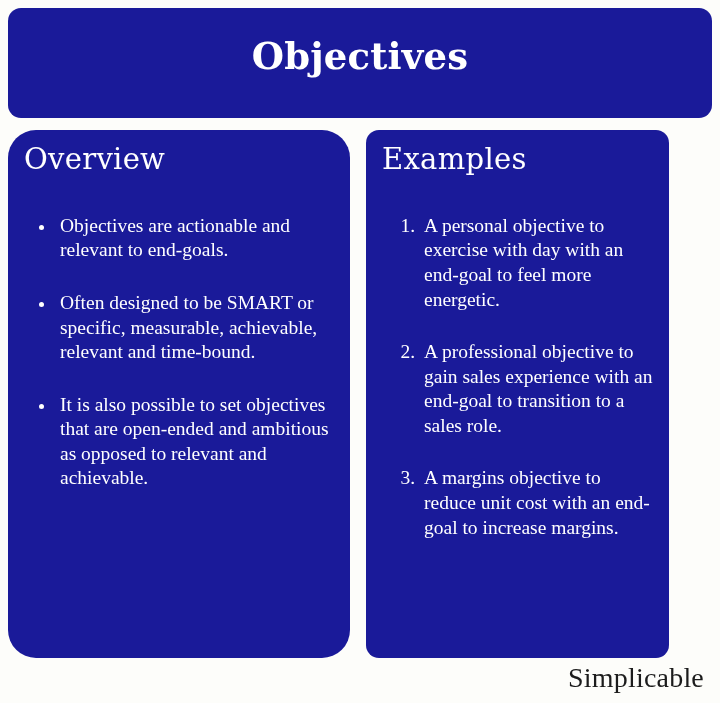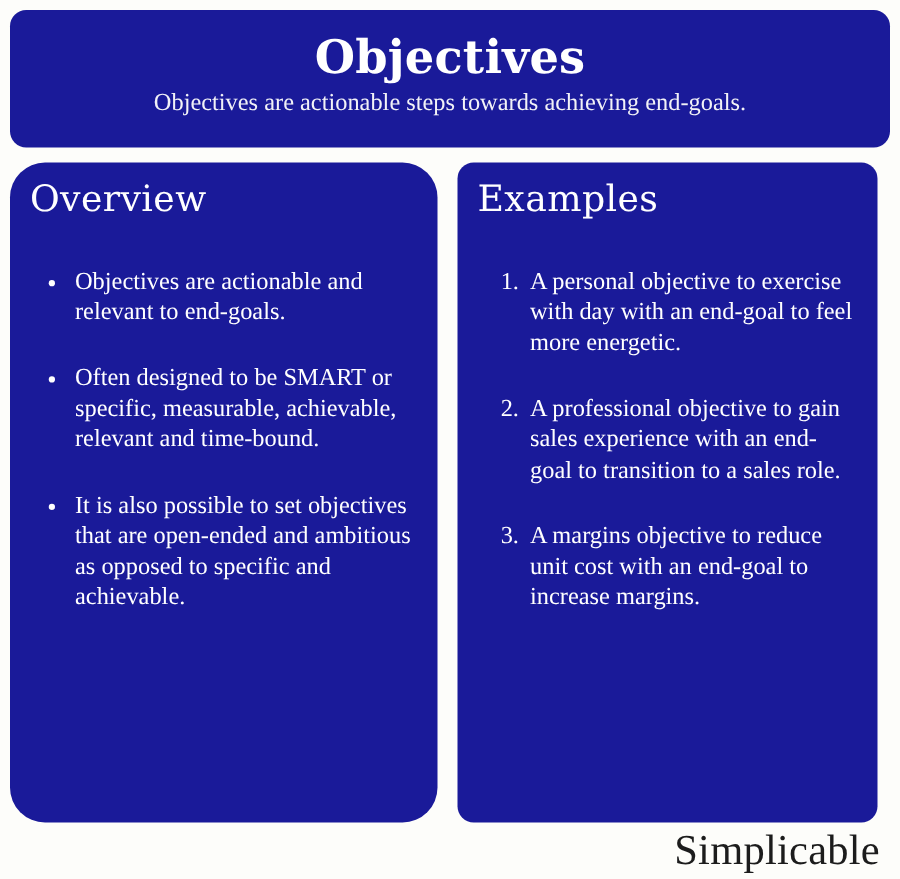--- a/index.html
+++ b/index.html
@@ -66,21 +66,21 @@
     flex: 0 0 auto;
   }
   .panel {
     background: #1a1a99;
     border-radius: 13px;
     box-sizing: border-box;
     padding: 14px 16px 16px 16px;
     overflow: hidden;
   }
   .panel-left  { width: 342px; border-radius: 28px; }
-  .panel-right { width: 336px; }
+  .panel-right { width: 303px; }
 
   .panel-heading {
     color: #ffffff;
     font-family: "DejaVu Serif", "Liberation Serif", serif;
     font-size: 29px;
     font-weight: 400;
     line-height: 1.1;
     margin: 0 0 38px 0;
     letter-spacing: 0.3px;
   }
@@ -110,43 +110,42 @@
   .footer {
     flex: 1 1 auto;
     display: flex;
     align-items: flex-start;
     justify-content: flex-end;
     padding: 6px 8px 0 0;
   }
   .brand {
     color: #1c1c1c;
     font-family: "Liberation Serif", "DejaVu Serif", serif;
-    font-size: 34px;
+    font-size: 28px;
     line-height: 1;
     letter-spacing: 0.2px;
   }
 </style>
 </head>
 <body>
 
 <div id="infographic">
 
   <div class="header-card">
     <h1 class="header-title">Objectives</h1>
-    <p class="header-subtitle">Objectives are actionable steps towards achieving end-goals.</p>
   </div>
 
   <div class="panels-row">
 
     <div class="panel panel-left">
       <h2 class="panel-heading">Overview</h2>
       <ul class="panel-list">
         <li>Objectives are actionable and relevant to end-goals.</li>
         <li>Often designed to be SMART or specific, measurable, achievable, relevant and time-bound.</li>
-        <li>It is also possible to set objectives that are open-ended and ambitious as opposed to specific and achievable.</li>
+        <li>It is also possible to set objectives that are open-ended and ambitious as opposed to relevant and achievable.</li>
       </ul>
     </div>
 
     <div class="panel panel-right">
       <h2 class="panel-heading">Examples</h2>
       <ol class="panel-list">
         <li>A personal objective to exercise with day with an end-goal to feel more energetic.</li>
         <li>A professional objective to gain sales experience with an end-goal to transition to a sales role.</li>
         <li>A margins objective to reduce unit cost with an end-goal to increase margins.</li>
       </ol>

